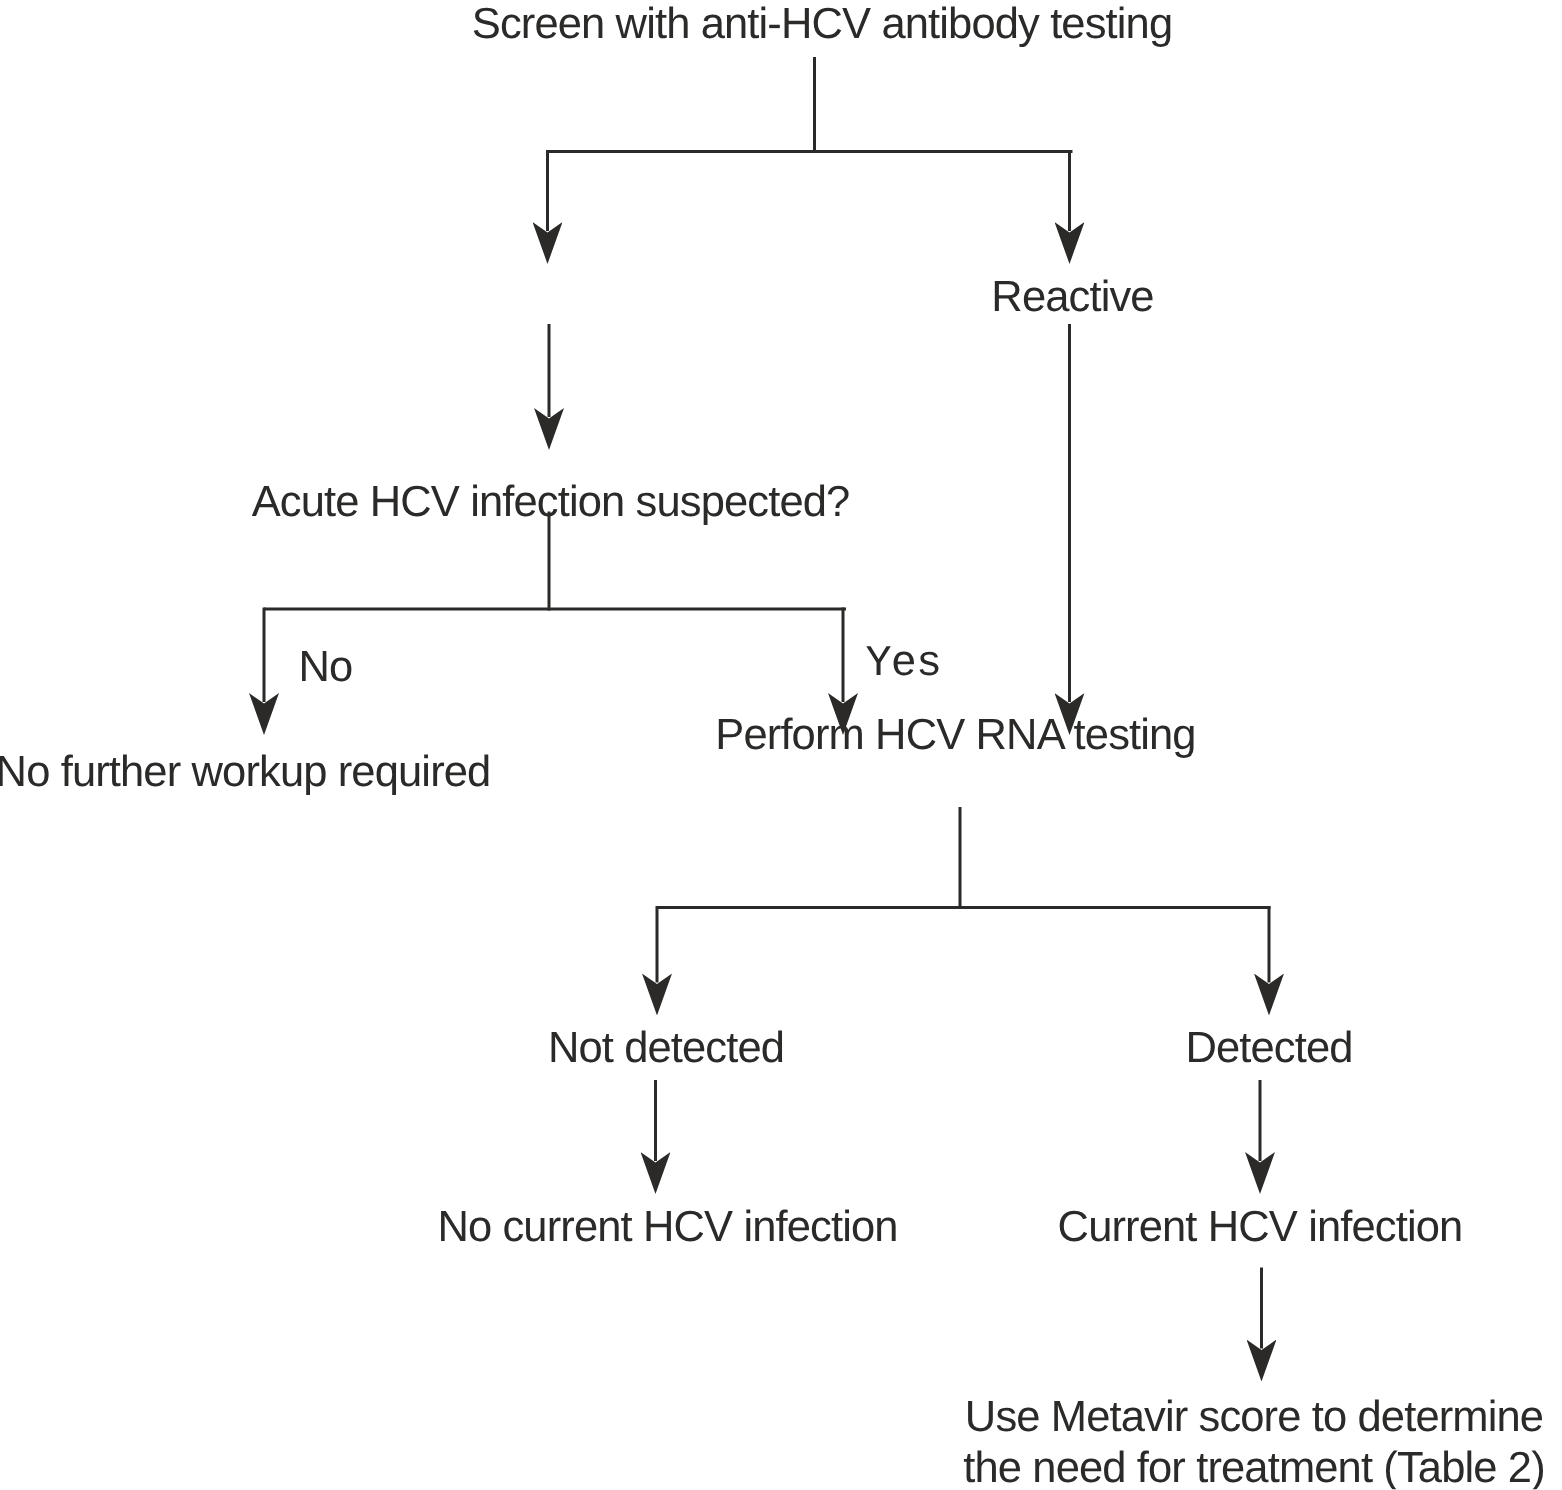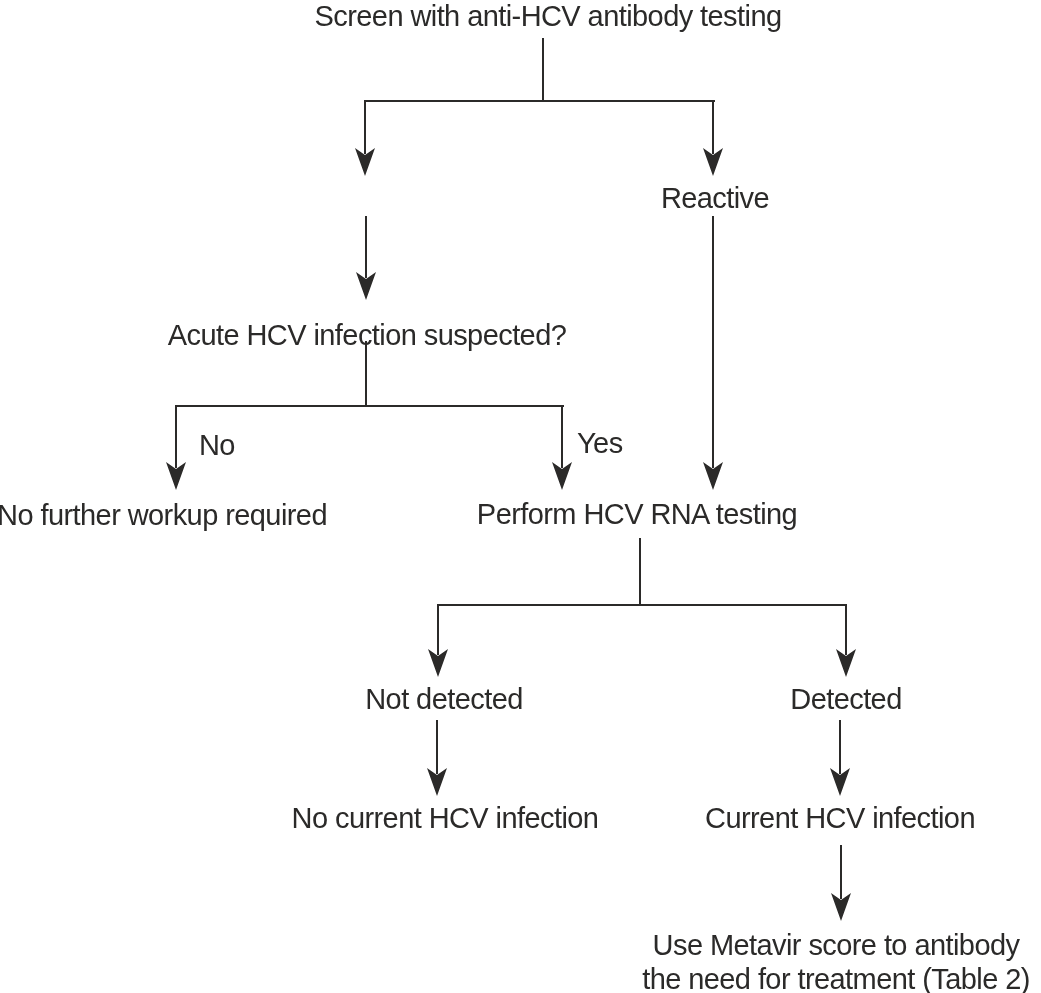--- a/index.html
+++ b/index.html
@@ -71,27 +71,27 @@
 
   <div class="vline" style="left:365px;top:341px;height:66px;"></div>
   <div class="hline" style="left:176px;top:405px;width:388px;"></div>
 
   <div class="vline" style="left:175px;top:405px;height:63px;"></div>
   <div class="ahead" style="left:166px;top:462px;"></div>
   <div class="node" style="left:199px;top:430px;">No</div>
 
   <div class="vline" style="left:561px;top:405px;height:63px;"></div>
   <div class="ahead" style="left:552px;top:462px;"></div>
-  <div class="node" style="left:577px;top:428px;">Yes</div>
+  <div class="node" style="left:577px;top:428px;font-family:Liberation Mono, monospace;">Yes</div>
 
   <div class="vline" style="left:712px;top:216px;height:252px;"></div>
   <div class="ahead" style="left:703px;top:462px;"></div>
 
   <div class="node cx" style="left:162px;top:500px;">No further workup required</div>
-  <div class="node cx" style="left:637px;top:499px;text-align:center;">Perform HCV RNA testing</div>
+  <div class="node cx" style="left:637px;top:475px;text-align:center;">Perform HCV RNA testing</div>
 
   <div class="vline" style="left:639px;top:538px;height:68px;"></div>
   <div class="hline" style="left:438px;top:604px;width:409px;"></div>
 
   <div class="vline" style="left:437px;top:604px;height:51px;"></div>
   <div class="ahead" style="left:428px;top:649px;"></div>
 
   <div class="vline" style="left:845px;top:604px;height:51px;"></div>
   <div class="ahead" style="left:836px;top:649px;"></div>
 
@@ -104,17 +104,17 @@
   <div class="vline" style="left:839px;top:720px;height:54px;"></div>
   <div class="ahead" style="left:830px;top:768px;"></div>
 
   <div class="node cx" style="left:840px;top:803px;">Current HCV infection</div>
   <div class="node cx" style="left:445px;top:803px;">No current HCV infection</div>
 
   <div class="vline" style="left:840px;top:845px;height:54px;"></div>
   <div class="ahead" style="left:831px;top:893px;"></div>
 
   <div class="node cx twolines" style="left:836px;top:928px;">
-    <div>Use Metavir score to antibody</div>
+    <div>Use Metavir score to determine</div>
     <div>the need for treatment (Table 2)</div>
   </div>
 
 </div>
 
 </body></html>

